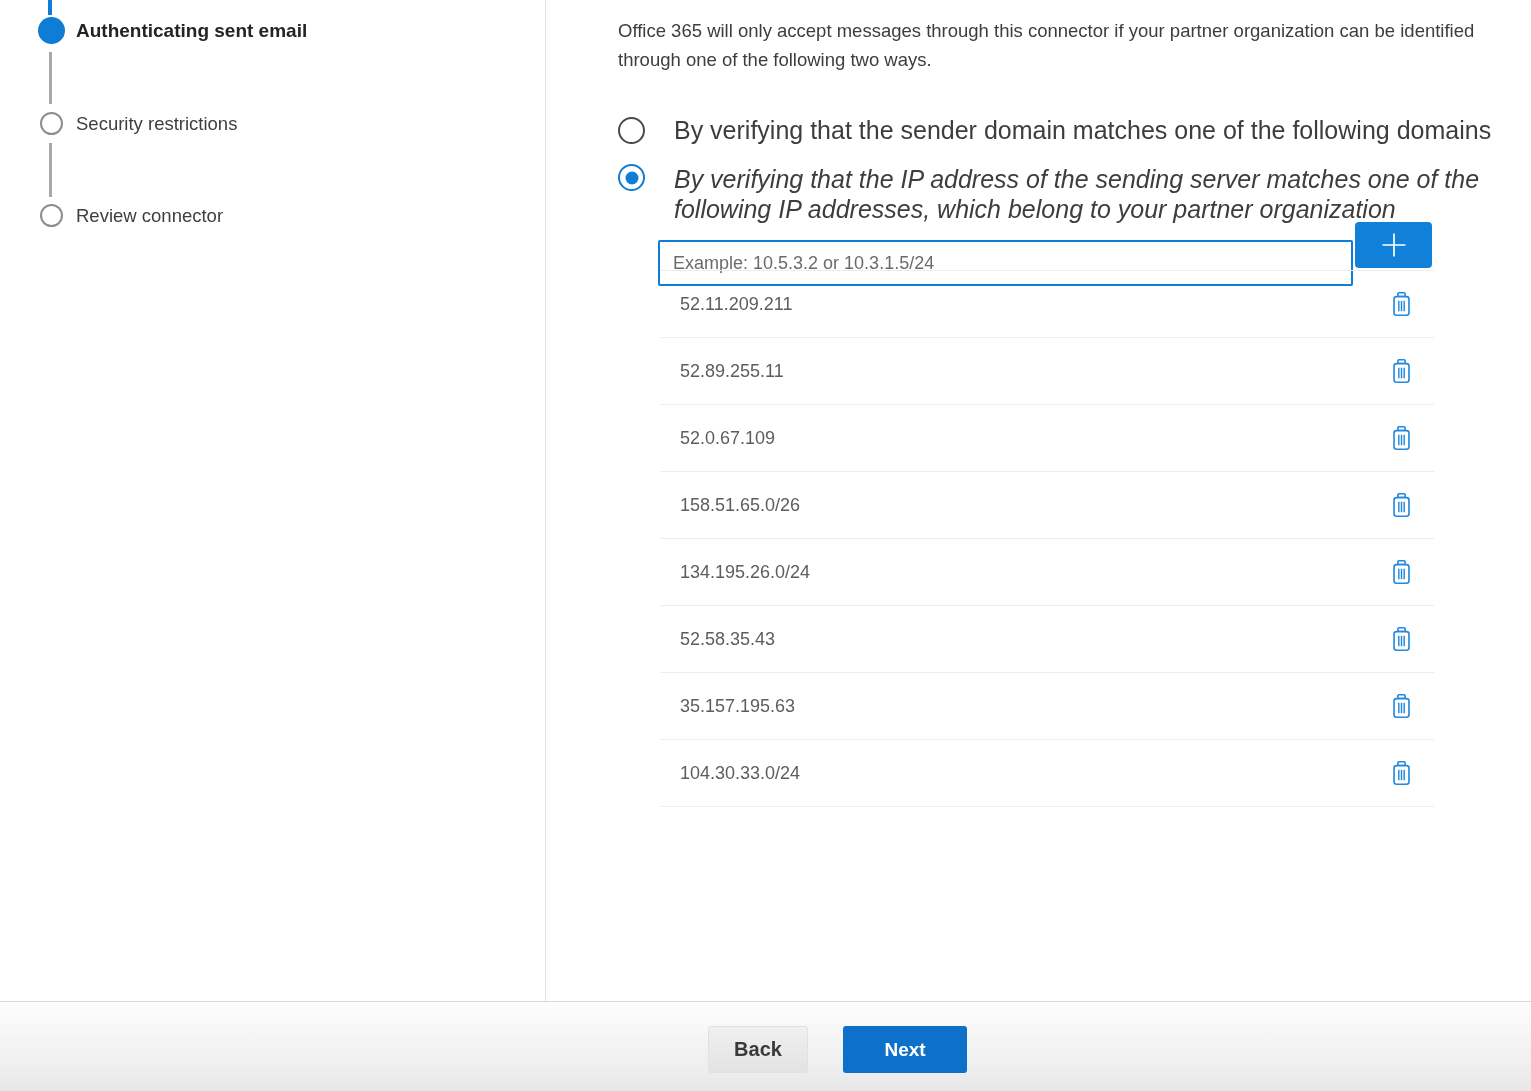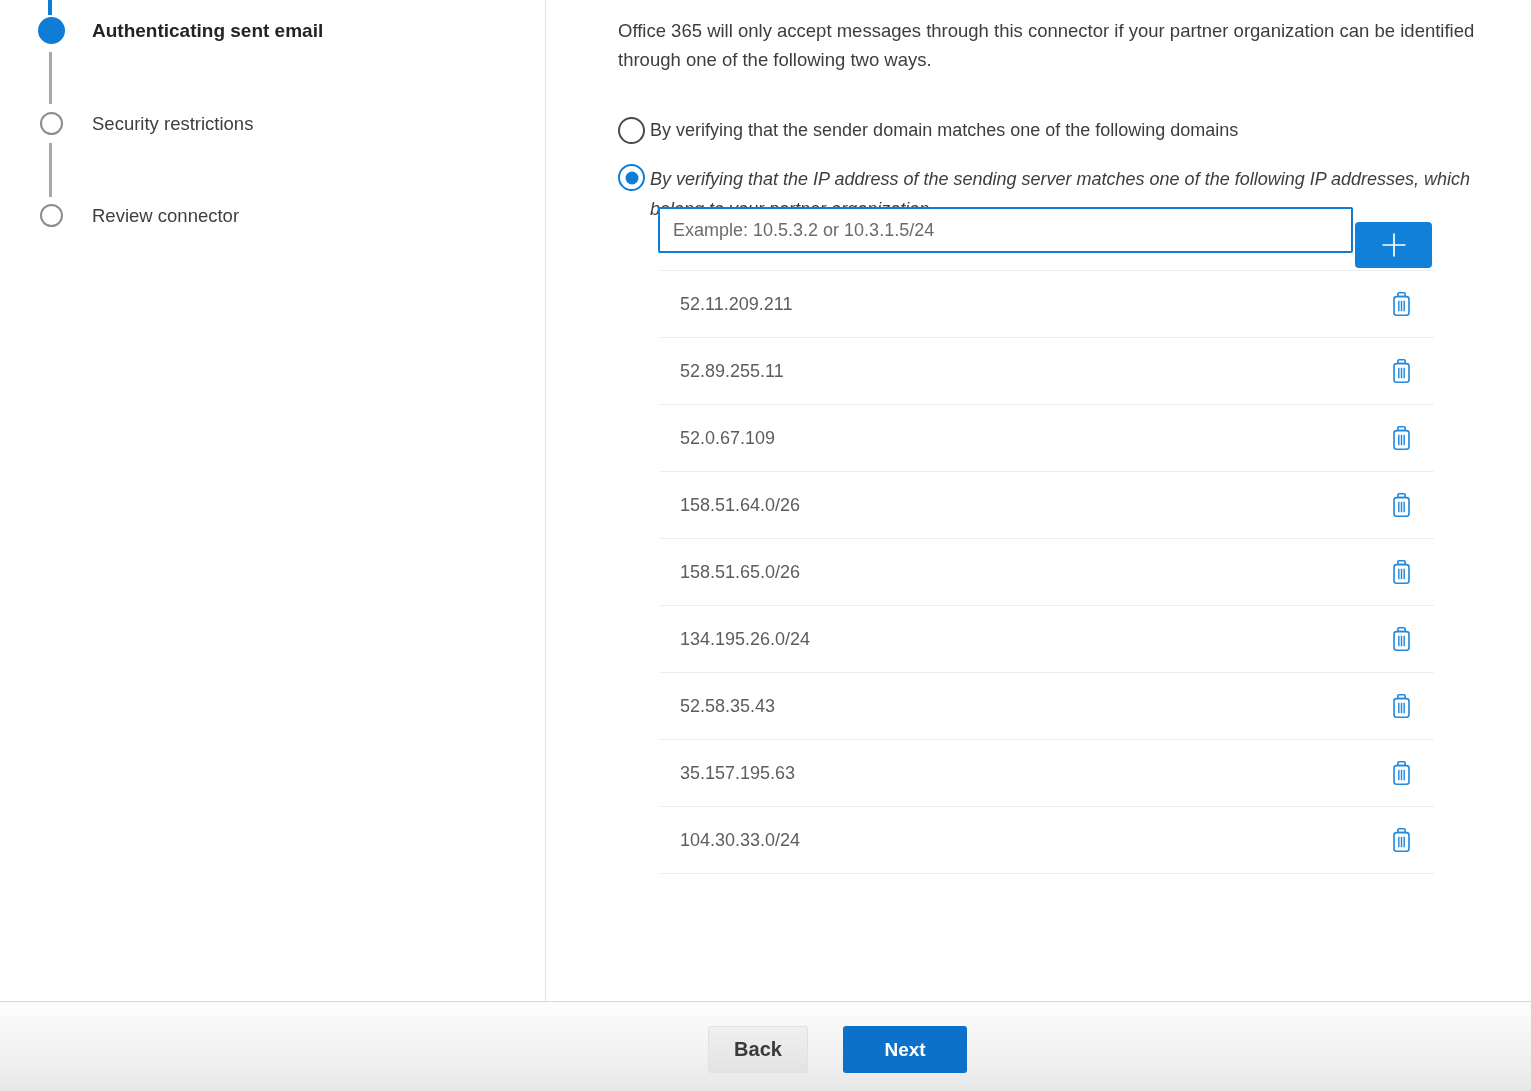--- a/index.html
+++ b/index.html
@@ -25,21 +25,21 @@
     position:absolute; left:38px; top:17px; width:27px; height:27px;
     border-radius:50%; background:#0f7cd6;
   }
   .step-ring {
     position:absolute; left:40px; width:23px; height:23px;
     border:2.5px solid #8d8d8d; border-radius:50%; background:#fff;
   }
   .step-ring.r2 { top:112px; }
   .step-ring.r3 { top:204px; }
 
-  .step-label { position:absolute; left:92px; color:#3f3e3d; font-size:18.5px; white-space:nowrap; }
+  .step-label { position:absolute; left:76px; color:#3f3e3d; font-size:18.5px; white-space:nowrap; }
   .step-label.current { top:20px; font-weight:bold; font-size:19px; color:#252423; }
   .step-label.l2 { top:113px; }
   .step-label.l3 { top:205px; }
 
   
   .desc {
     position:absolute; left:618px; top:17px; width:915px;
     font-size:18.5px; line-height:28.5px; color:#3e3d3c;
   }
 
@@ -49,27 +49,27 @@
   .radio-outer {
     flex:0 0 auto; width:27px; height:27px; border-radius:50%;
     border:2px solid #4a4a4a; background:#fff; position:relative; cursor:pointer;
   }
   .radio-outer.selected { border-color:#0f7cd6; }
   .radio-outer.selected::after {
     content:""; position:absolute; left:50%; top:50%; width:13px; height:13px;
     transform:translate(-50%,-50%); border-radius:50%; background:#0f7cd6;
   }
   .radio-label {
-    margin-left:5px; font-size:18px; line-height:27px; color:#3e3d3c; cursor:pointer;
+    margin-left:29px; font-size:25px; line-height:27px; color:#3e3d3c; cursor:pointer;
   }
   .radio-option.opt2 .radio-label { width:830px; line-height:30px;font-style:italic; }
 
   
   .ip-input {
-    position:absolute; left:658px; top:207px; width:695px; height:46px;
+    position:absolute; left:658px; top:240px; width:695px; height:46px;
     border:2px solid #0f7cd6; border-radius:2px; background:#fff;
     padding:0 13px; font-size:18px; color:#333;
     font-family:"Liberation Sans", sans-serif; outline:none;
   }
   .ip-input::placeholder { color:#6b6b6b; opacity:1; }
   .add-btn {
     position:absolute; left:1355px; top:222px; width:77px; height:46px;
     background:#1180d8; border:none; border-radius:4px; cursor:pointer;
     display:flex; align-items:center; justify-content:center;
   }
@@ -182,30 +182,20 @@
     <button class="trash-btn">
       <svg width="23" height="26" viewBox="0 0 24 26">
         <rect x="8.2" y="1.3" width="7.6" height="4" rx="1.2" fill="none" stroke="#2389dd" stroke-width="1.7"></rect>
         <rect x="4.2" y="5.3" width="15.6" height="19.4" rx="2.6" fill="#ffffff" stroke="#2389dd" stroke-width="1.7"></rect>
         <path d="M9.2 9.6 V20.5 M12 9.6 V20.5 M14.8 9.6 V20.5" stroke="#2389dd" stroke-width="1.5" fill="none"></path>
       </svg>
     </button>
   </li>
 
 
-  <li class="ip-row">
-    <span class="ip-text">158.51.64.0/26</span>
-    <button class="trash-btn">
-      <svg width="23" height="26" viewBox="0 0 24 26">
-        <rect x="8.2" y="1.3" width="7.6" height="4" rx="1.2" fill="none" stroke="#2389dd" stroke-width="1.7"></rect>
-        <rect x="4.2" y="5.3" width="15.6" height="19.4" rx="2.6" fill="#ffffff" stroke="#2389dd" stroke-width="1.7"></rect>
-        <path d="M9.2 9.6 V20.5 M12 9.6 V20.5 M14.8 9.6 V20.5" stroke="#2389dd" stroke-width="1.5" fill="none"></path>
-      </svg>
-    </button>
-  </li>
 
   <li class="ip-row">
     <span class="ip-text">158.51.65.0/26</span>
     <button class="trash-btn">
       <svg width="23" height="26" viewBox="0 0 24 26">
         <rect x="8.2" y="1.3" width="7.6" height="4" rx="1.2" fill="none" stroke="#2389dd" stroke-width="1.7"></rect>
         <rect x="4.2" y="5.3" width="15.6" height="19.4" rx="2.6" fill="#ffffff" stroke="#2389dd" stroke-width="1.7"></rect>
         <path d="M9.2 9.6 V20.5 M12 9.6 V20.5 M14.8 9.6 V20.5" stroke="#2389dd" stroke-width="1.5" fill="none"></path>
       </svg>
     </button>

